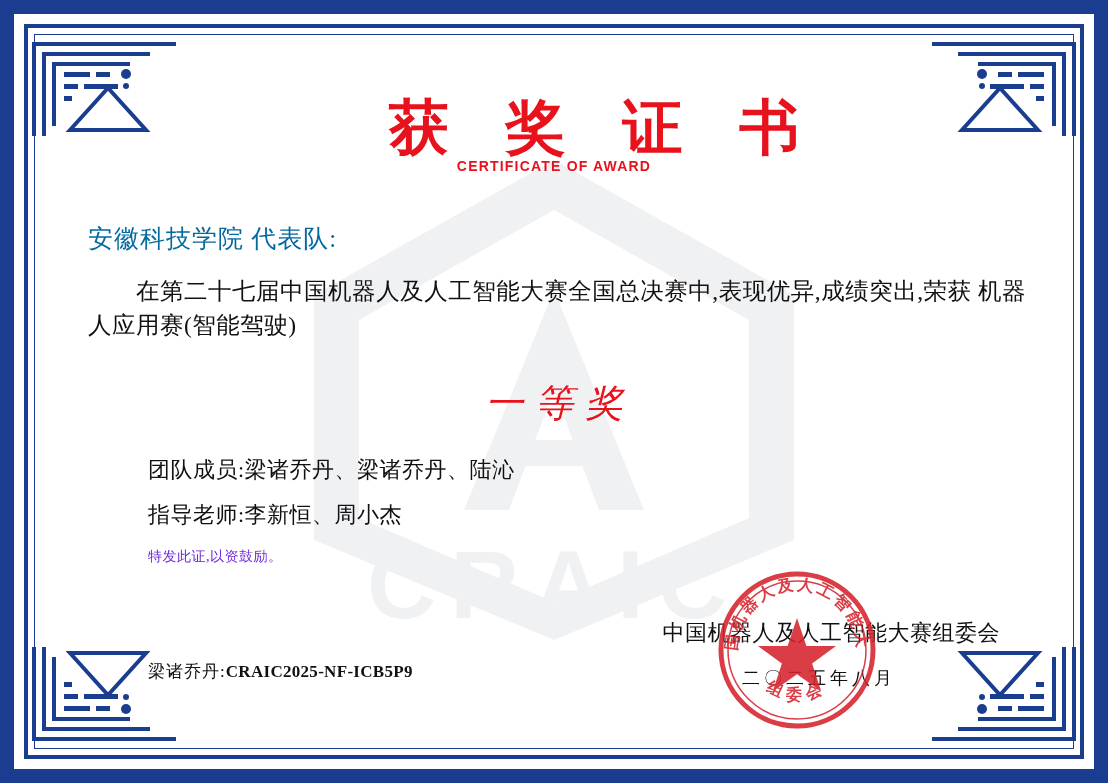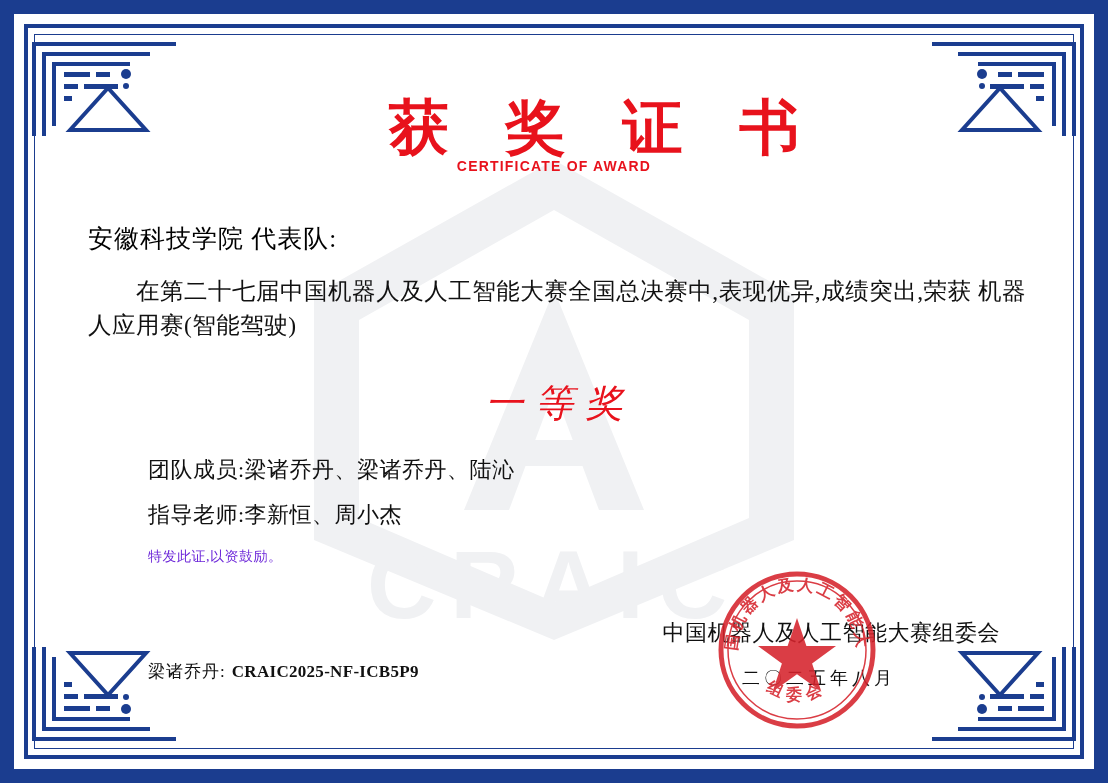--- a/index.html
+++ b/index.html
@@ -119,21 +119,21 @@
     font-weight: bold;
     font-size: 14px;
     letter-spacing: 1.2px;
   }
 
   .recipient {
     position: absolute;
     left: 88px;
     top: 222px;
     font-size: 25px;
-    color: #000000;
+    color: #0369a1;
     letter-spacing: 1px;
   }
 
   .body-text {
     position: absolute;
     left: 88px;
     top: 274px;
     width: 938px;
     font-size: 23.5px;
     line-height: 34px;
@@ -205,21 +205,20 @@
     left: 148px;
     top: 660px;
     font-size: 17px;
     color: #111111;
   }
   .cert-no .label { letter-spacing: 1px; }
   .cert-no .value {
     font-family: "Liberation Serif", serif;
     font-weight: bold;
     letter-spacing: 0.3px;
-    margin-left: 6px;
   }
 
   
   .seal {
     position: absolute;
     left: 715px;
     top: 568px;
     width: 164px;
     height: 164px;
     z-index: 3;

